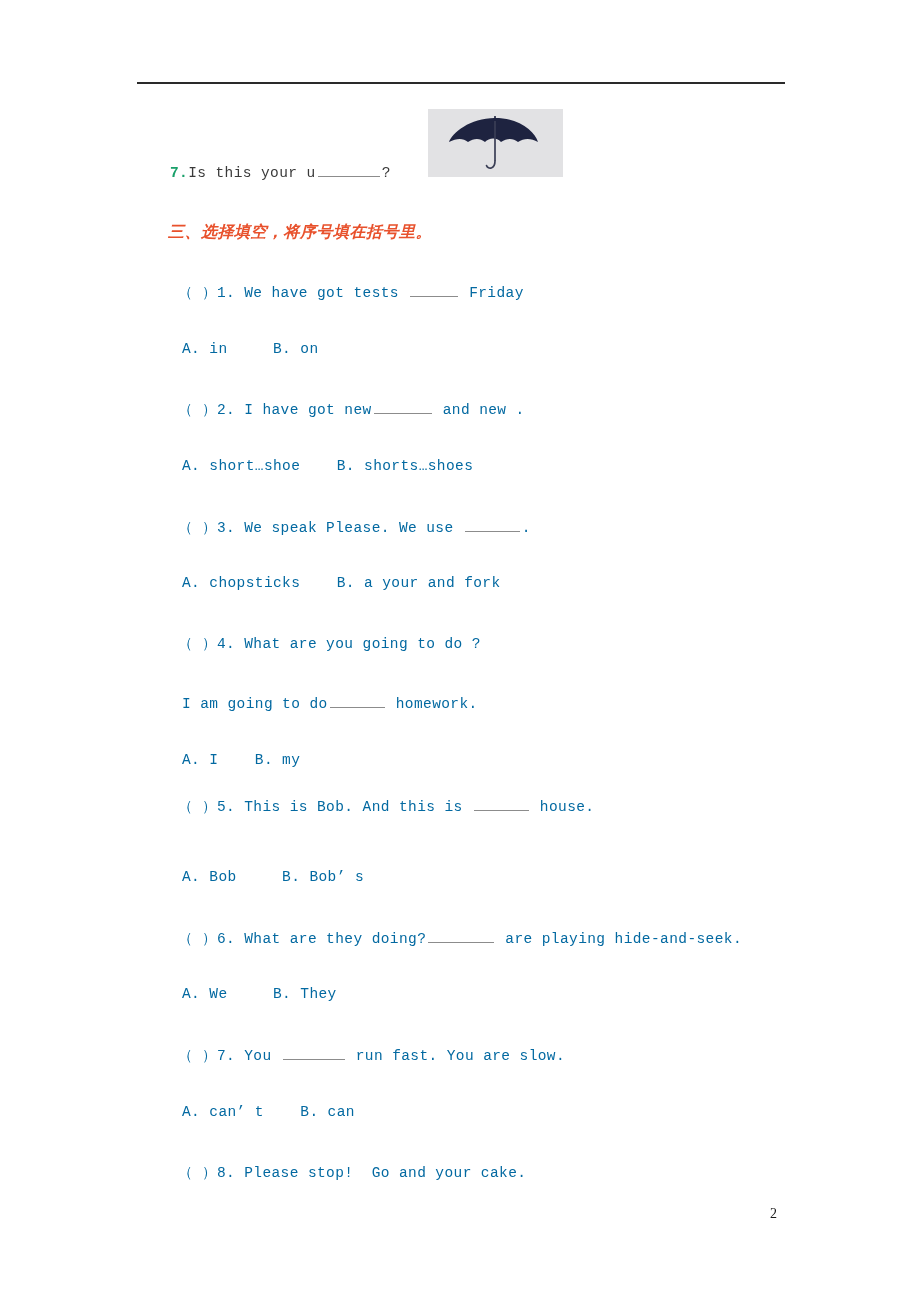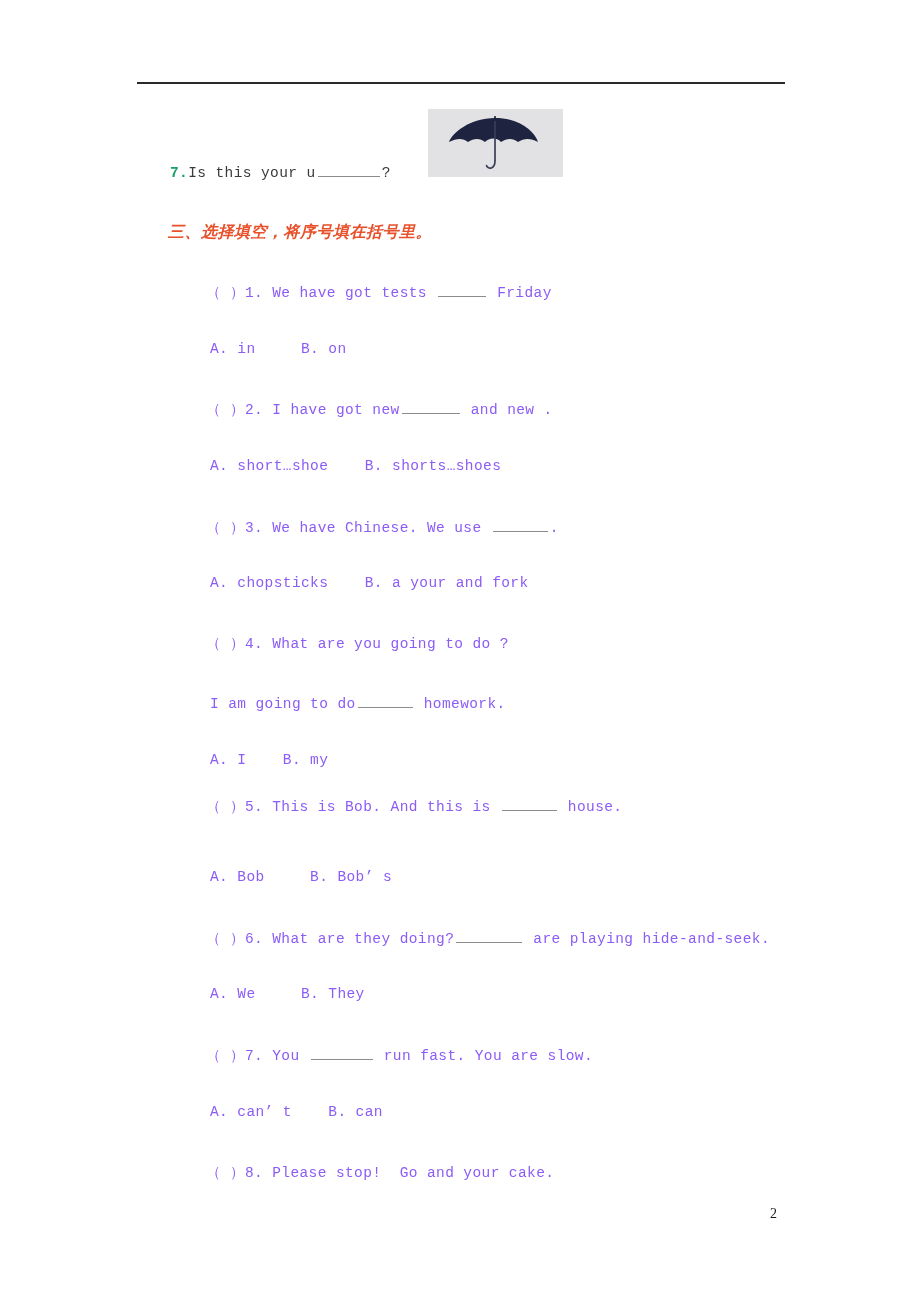--- a/index.html
+++ b/index.html
@@ -44,23 +44,22 @@
     overflow: hidden;
   }
   .umbrella-figure svg { display: block; }
 
   
   .line {
     position: absolute;
     white-space: pre;
     font-family: "Liberation Mono", "DejaVu Sans Mono", monospace;
     font-size: 14.5px;
-    color: #8b5cf6;
+    color: #0369a1;
     letter-spacing: 0.4px;
-    margin-left: 28px;
   }
   .line.q {
     left: 178px;
   }
   .line.opt {
     left: 182px;
   }
 
   .qnum-green {
     color: #19a06a;
@@ -137,21 +136,21 @@
   <div class="item7"><span class="qnum-green">7.</span><span>Is this your u</span><span class="blank b62"></span><span>?</span></div>
 
   <div class="section-heading" style="top:222px">三、选择填空，将序号填在括号里。</div>
 
   <div class="line q" style="top:282px"><span>（ ）1.</span><span> We have got tests </span><span class="blank b48"></span><span> Friday</span></div>
   <div class="line opt" style="top:341px">A. in     B. on</div>
 
   <div class="line q" style="top:399px"><span>（ ）2.</span><span> I have got new</span><span class="blank b58"></span><span> and new .</span></div>
   <div class="line opt" style="top:458px">A. short…shoe    B. shorts…shoes</div>
 
-  <div class="line q" style="top:517px"><span>（ ）3.</span><span> We have Chinese. We use </span><span class="blank b55"></span><span>.</span></div>
+  <div class="line q" style="top:517px"><span>（ ）3.</span><span> We speak Please. We use </span><span class="blank b55"></span><span>.</span></div>
   <div class="line opt" style="top:575px">A. chopsticks    B. a your and fork</div>
 
   <div class="line q" style="top:634px"><span>（ ）4.</span><span> What are you going to do ?</span></div>
   <div class="line opt" style="top:693px"><span>I am going to do</span><span class="blank b55"></span><span> homework.</span></div>
   <div class="line opt" style="top:752px">A. I    B. my</div>
 
   <div class="line q" style="top:796px"><span>（ ）5.</span><span> This is Bob. And this is </span><span class="blank b55"></span><span> house.</span></div>
   <div class="line opt" style="top:869px">A. Bob     B. Bob’ s</div>
 
   <div class="line q" style="top:928px"><span>（ ）6.</span><span> What are they doing?</span><span class="blank b66"></span><span> are playing hide-and-seek.</span></div>

